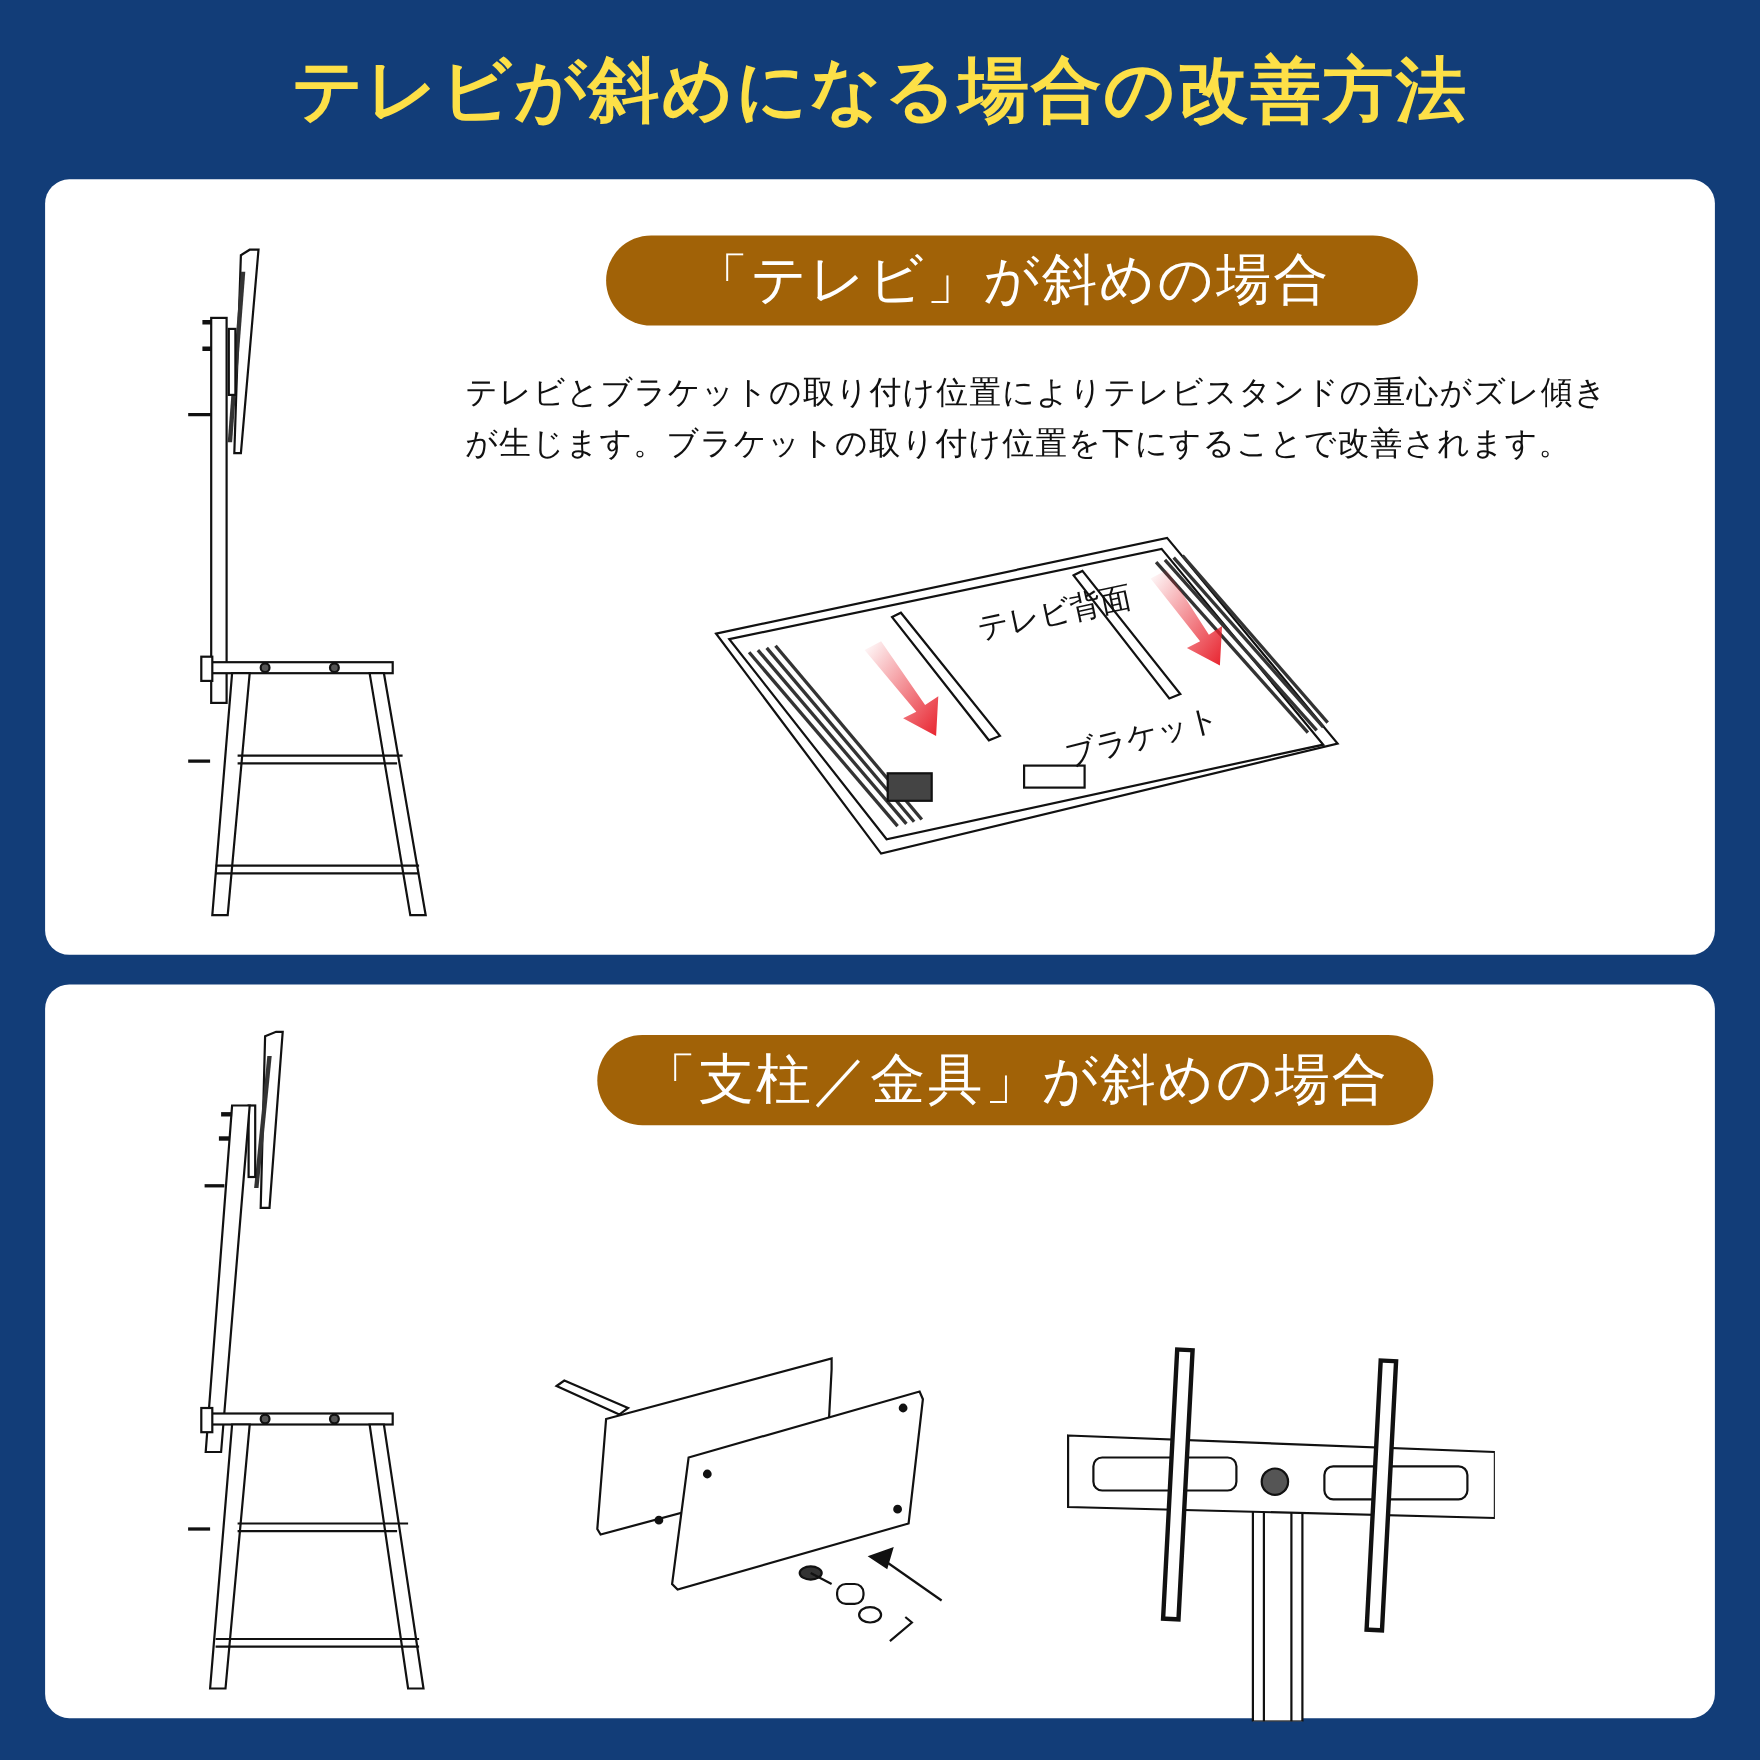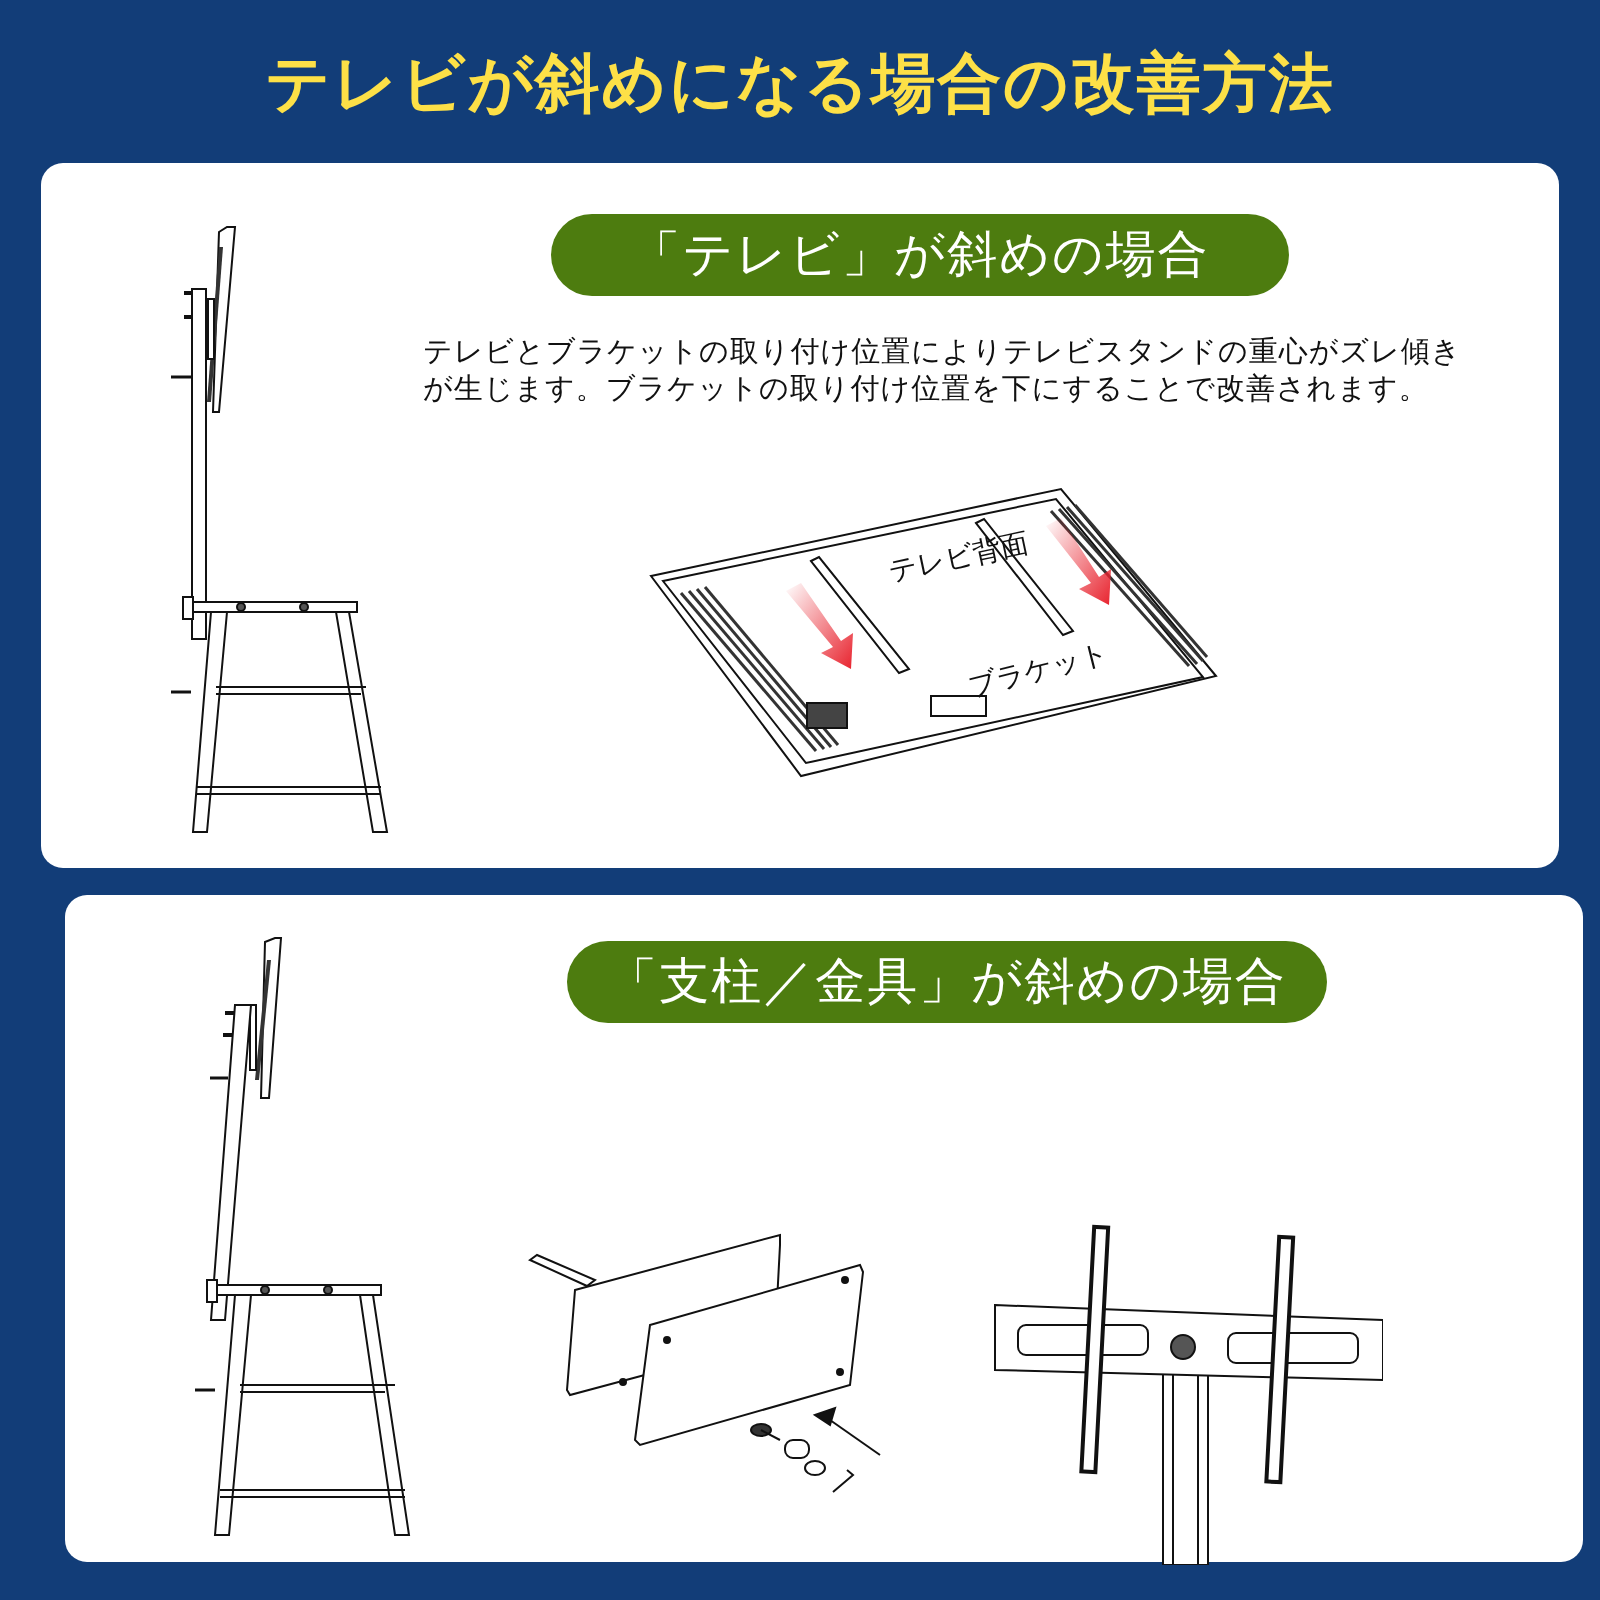--- a/index.html
+++ b/index.html
@@ -6,30 +6,30 @@
   html, body { width: 1600px; height: 1600px; background: #123d78; overflow: hidden; }
   body { position: relative; font-family: "DejaVu Sans", "Liberation Sans", sans-serif; }
   .main-title {
     position: absolute; left: 0; top: 38px; width: 1600px; text-align: center;
     color: #fde047; font-size: 64px; font-weight: bold; letter-spacing: 2px; line-height: 90px;
   }
   .card {
     position: absolute; left: 41px; width: 1518px; background: #ffffff; border-radius: 22px;
   }
   .card-1 { top: 163px; height: 705px; }
-  .card-2 { top: 895px; height: 667px; margin-left: 24px; }
+  .card-2 { top: 895px; height: 667px; }
   .pill {
-    position: absolute; background: #4d7c0f; color: #ffffff; border-radius: 42px;
+    position: absolute; background: #a16207; color: #ffffff; border-radius: 42px;
     text-align: center; font-size: 50px; line-height: 80px; height: 82px; letter-spacing: 2px;
   }
   .card-1 .pill { left: 510px; top: 51px; width: 738px; }
   .card-2 .pill { left: 502px; top: 46px; width: 760px; }
   .desc {
     position: absolute; left: 382px; width: 1050px; color: #111111;
-    font-size: 29px; line-height: 37px; letter-spacing: 1px;
+    font-size: 29px; line-height: 47px; letter-spacing: 1px;
   }
   .card-1 .desc { top: 170px; }
   .card-2 .desc { top: 168px; }
   .fig { position: absolute; }
   .fig svg { display: block; }
   .label-jp { font-family: "DejaVu Sans", sans-serif; }
 </style>
 </head>
 <body>
 

